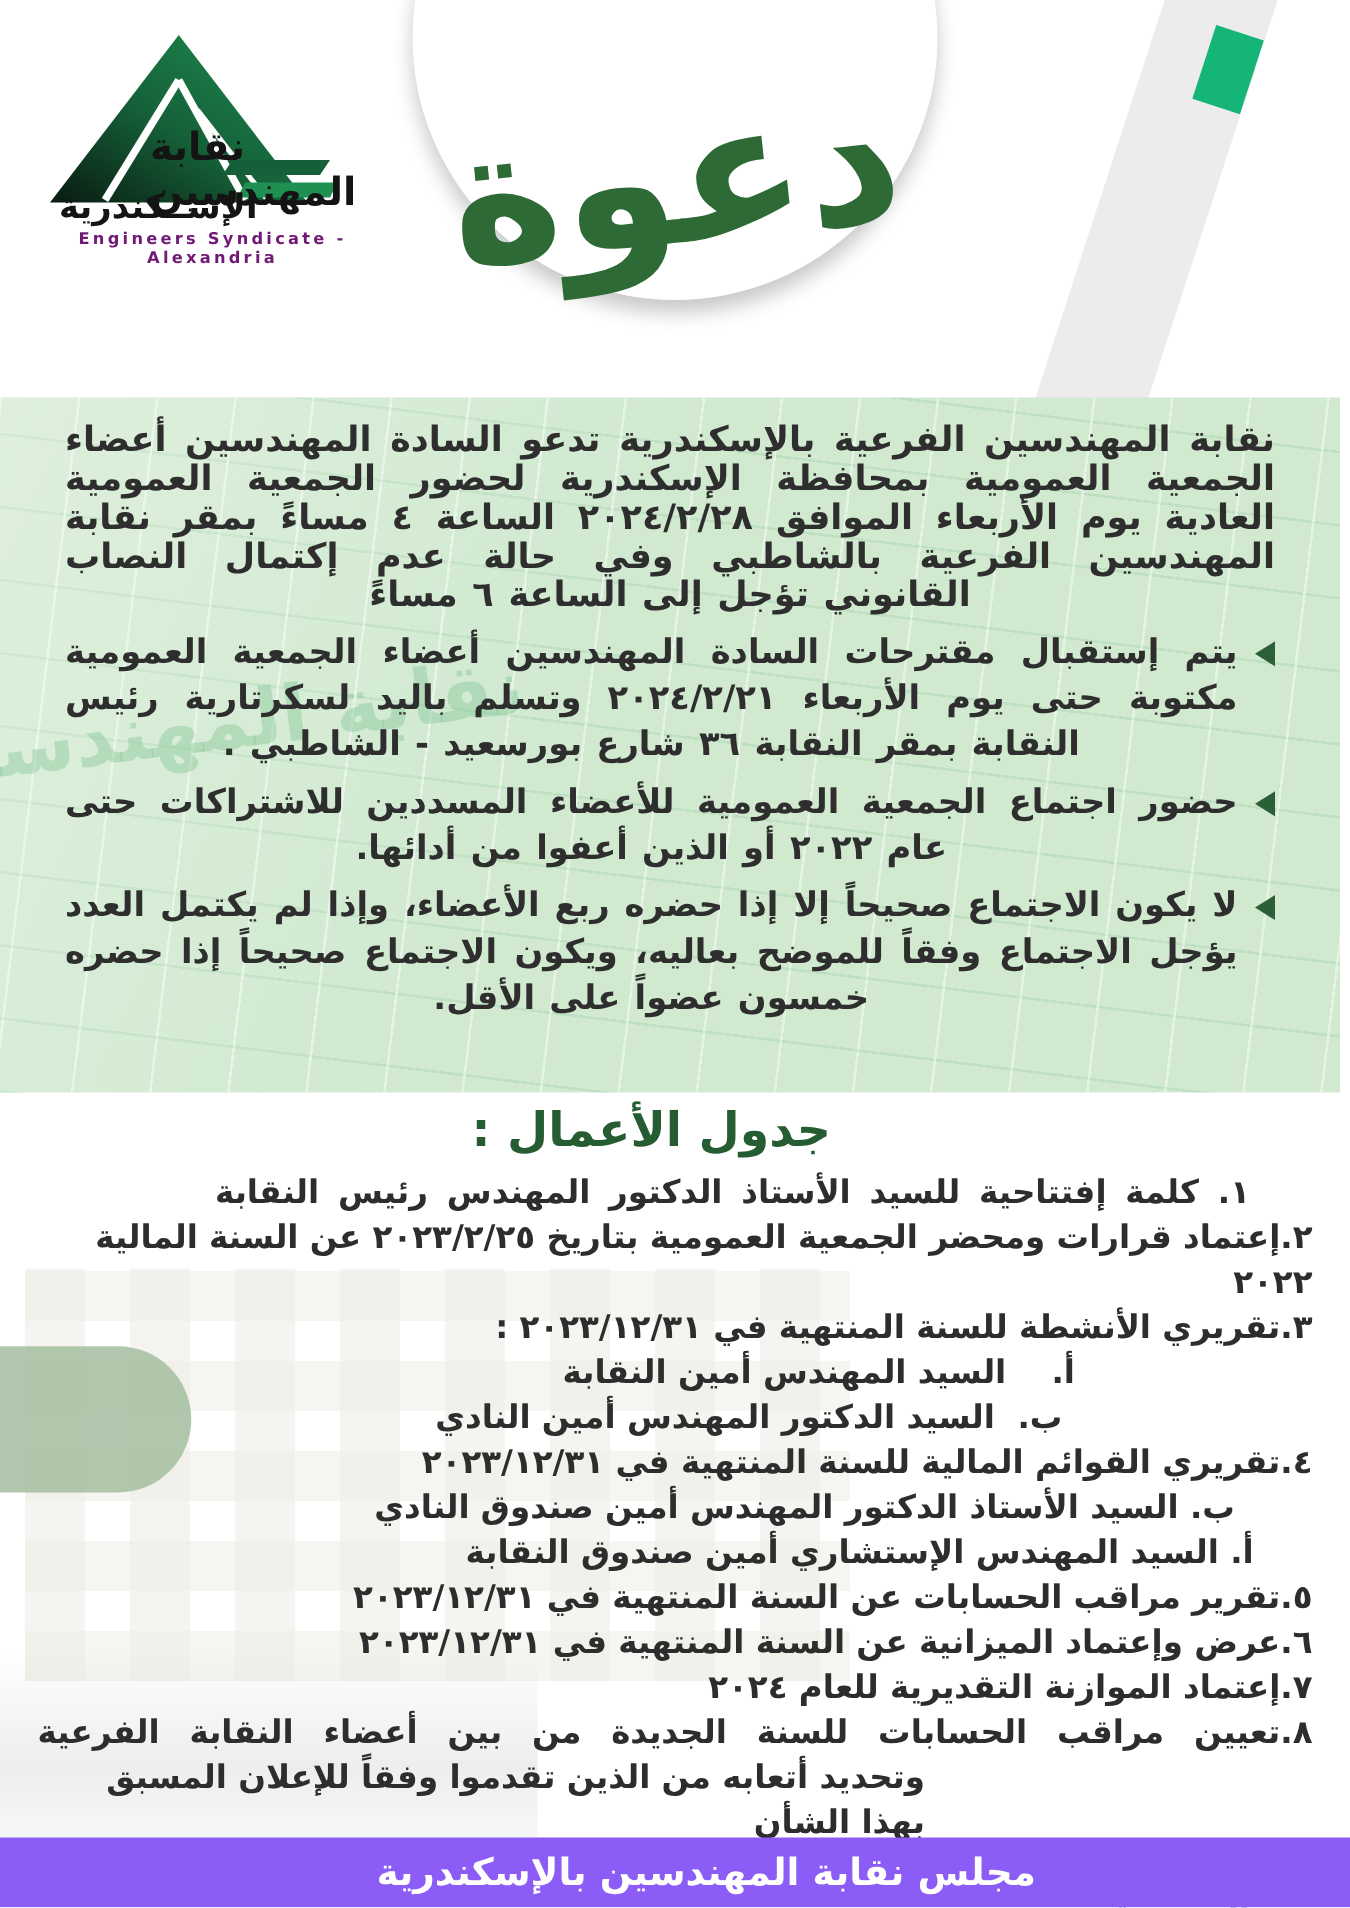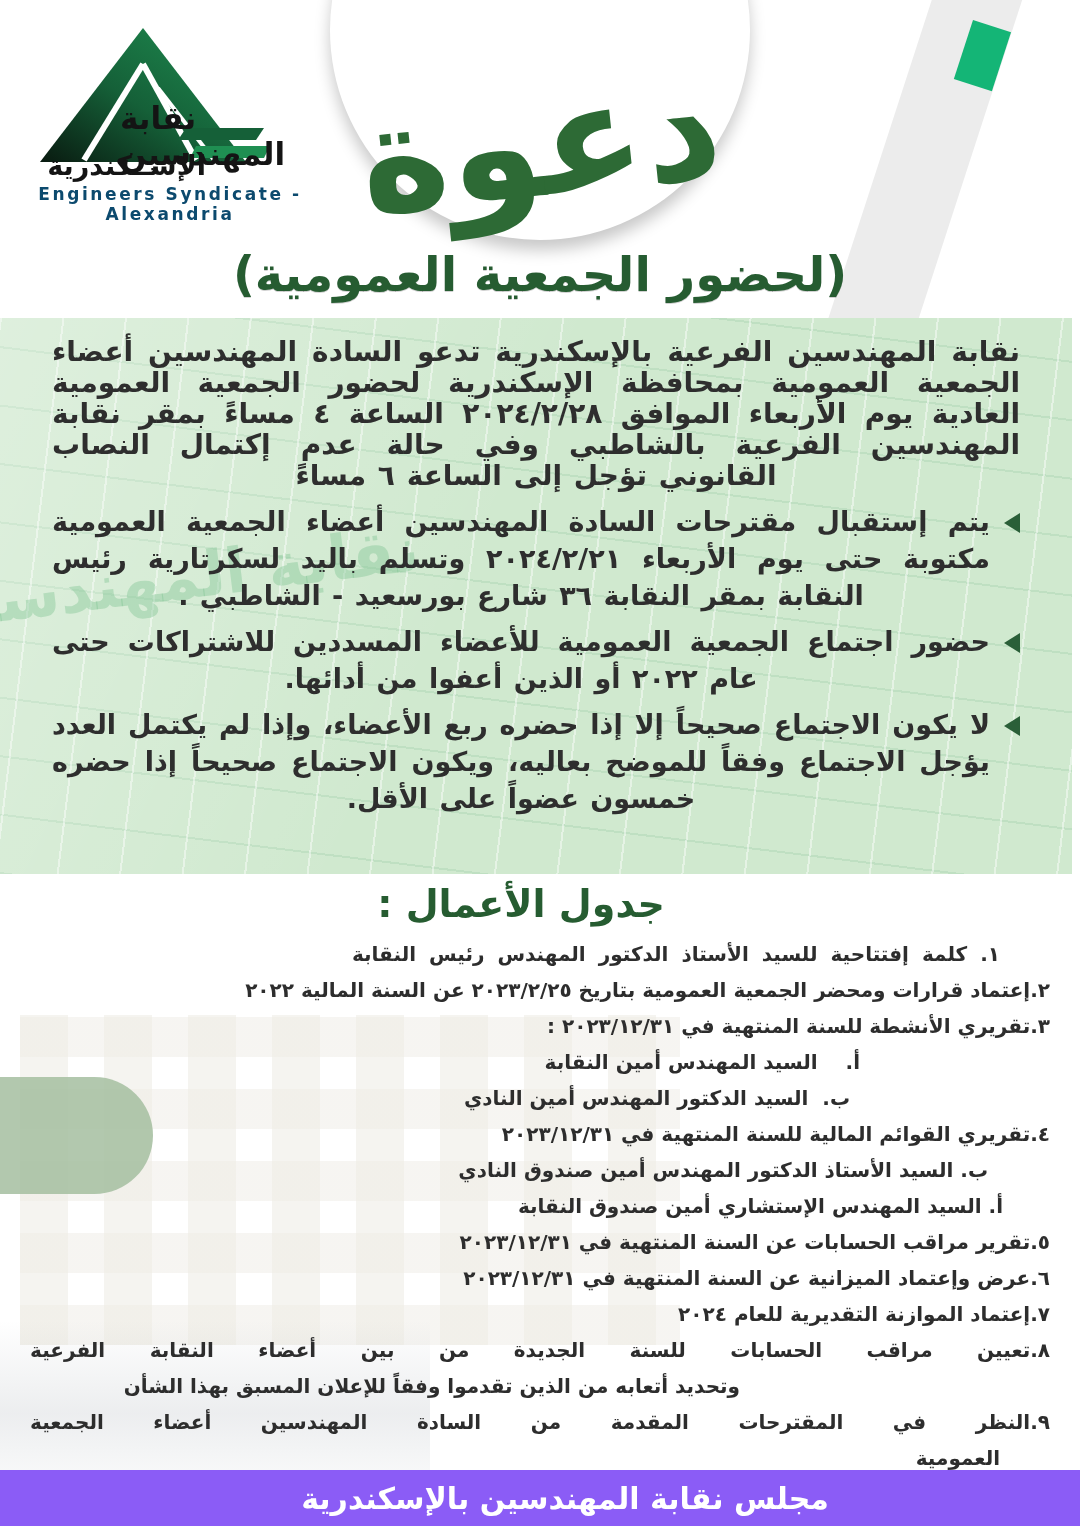--- a/index.html
+++ b/index.html
@@ -18,21 +18,21 @@
     background:#14b576;transform:rotate(18deg);transform-origin:top left;z-index:1;
   }
   
   .logo{position:absolute;left:18px;top:12px;width:300px;height:190px;z-index:3;}
   .logo svg{position:absolute;left:0;top:0;}
   .logo-ar1{position:absolute;right:8px;top:88px;width:190px;direction:rtl;
     font-size:31px;font-weight:700;color:#141414;text-align:left;}
   .logo-ar2{position:absolute;left:38px;top:138px;width:150px;direction:rtl;
     font-size:27px;font-weight:700;color:#141414;text-align:center;}
   .logo-en{position:absolute;left:4px;top:172px;width:296px;
-    font-size:17px;font-weight:700;letter-spacing:2.6px;color:#0c4a6e;text-align:center;}
+    font-size:13px;font-weight:700;letter-spacing:2.6px;color:#701a75;text-align:center;}
   
   .badge{
     position:absolute;left:330px;top:-180px;width:420px;height:420px;border-radius:50%;
     background:#ffffff;box-shadow:0 10px 16px rgba(0,0,0,.22);z-index:2;
     display:flex;align-items:flex-end;justify-content:center;padding-bottom:22px;box-sizing:border-box;
   }
   .badge-word{
     font-size:150px;font-weight:700;color:#2d6a35;line-height:1;
     transform:rotate(-6deg);direction:rtl;
   }
@@ -86,21 +86,21 @@
     background:linear-gradient(180deg, rgba(0,0,0,0) 0%, rgba(185,190,196,.45) 55%, rgba(228,230,233,.25) 100%);
   }
   
   .agenda{position:absolute;top:882px;left:0;width:100%;box-sizing:border-box;
     padding:0 30px;direction:rtl;z-index:2;}
   .agenda-heading{
     font-size:38px;font-weight:700;color:#265c31;text-align:center;
     padding-right:38px;margin-bottom:10px;
   }
   .agenda-line{
-    font-size:20px;font-weight:700;color:#2d2d2d;line-height:36px;text-align:right;
+    font-size:26px;font-weight:700;color:#2d2d2d;line-height:36px;text-align:right;
   }
   .stretch{text-align:justify;text-align-last:justify;}
   .ws{word-spacing:6px;}
   .ind-50{padding-right:50px;}
   .ind-190{padding-right:190px;}
   .ind-200{padding-right:200px;}
   .ind-47{padding-right:47px;}
   .ind-62{padding-right:62px;}
   .ind-310{padding-right:310px;}
   
@@ -136,21 +136,20 @@
     </svg>
     <div class="logo-ar1">نقابة المهندسين</div>
     <div class="logo-ar2">الإســكندرية</div>
     <div class="logo-en">Engineers Syndicate - Alexandria</div>
   </div>
 
   <div class="badge">
     <div class="badge-word">دعوة</div>
   </div>
 
-  <div class="main-title">(لحضور الجمعية العمومية)</div>
 
   <div class="green-box">
     <div class="body-watermark">نقابة المهندسين</div>
     <div class="intro">نقابة المهندسين الفرعية بالإسكندرية تدعو السادة المهندسين أعضاء الجمعية العمومية بمحافظة الإسكندرية لحضور الجمعية العمومية العادية يوم الأربعاء الموافق ٢٠٢٤/٢/٢٨ الساعة ٤ مساءً بمقر نقابة المهندسين الفرعية بالشاطبي وفي حالة عدم إكتمال النصاب القانوني تؤجل إلى الساعة ٦ مساءً</div>
 
     <div class="bullet">
       <span class="tri"></span>
       <div class="bullet-text">يتم إستقبال مقترحات السادة المهندسين أعضاء الجمعية العمومية مكتوبة حتى يوم الأربعاء ٢٠٢٤/٢/٢١ وتسلم باليد لسكرتارية رئيس النقابة بمقر النقابة ٣٦ شارع بورسعيد - الشاطبي .</div>
     </div>
     <div class="bullet">

